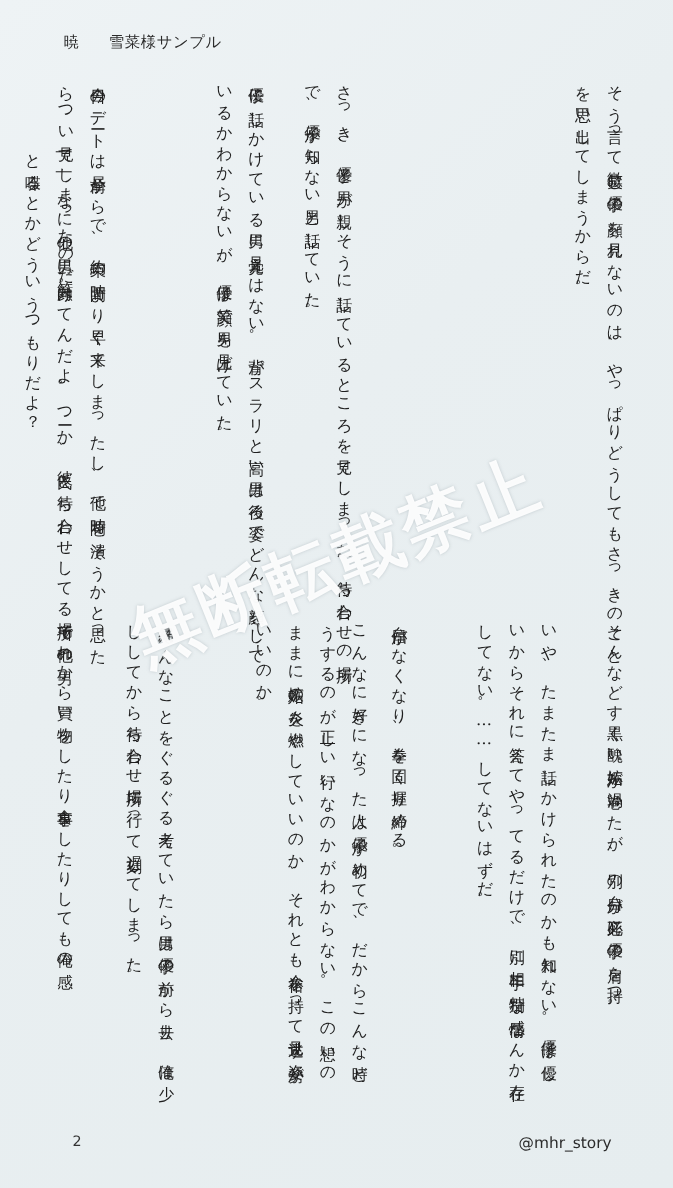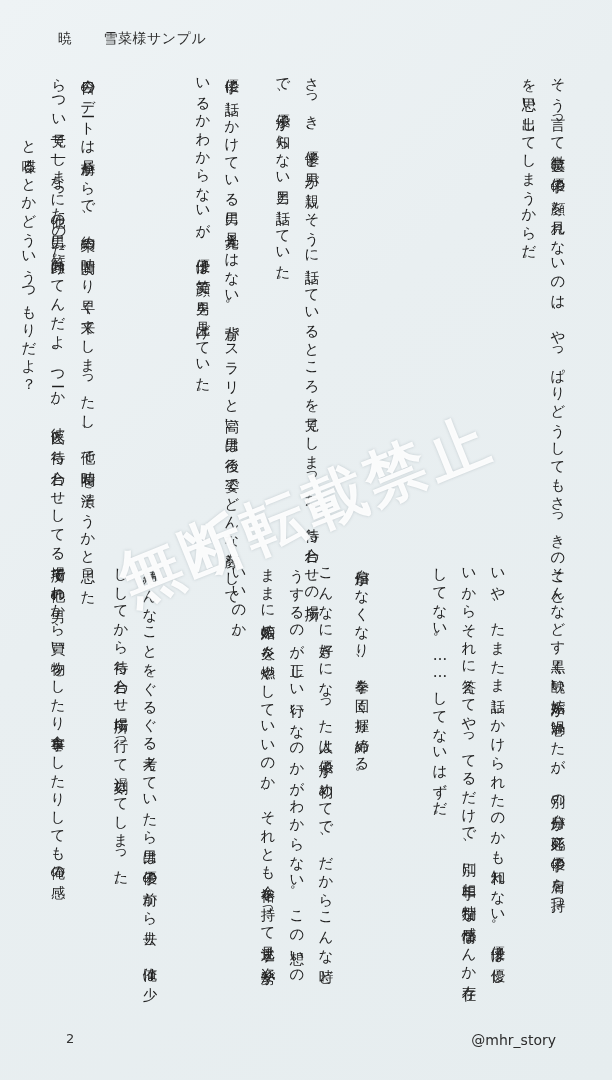--- a/index.html
+++ b/index.html
@@ -24,21 +24,21 @@
 
   
   .header {
     position: absolute;
     top: 30px;
     left: 58px;
     font-size: 14px;
     color: #2b2b2b;
     letter-spacing: 0.5px;
     white-space: nowrap;
-    font-family: Liberation Mono, monospace;
+    font-family: Liberation Sans, sans-serif;
   }
   .header .author {
     margin-right: 22px;
   }
 
   
   .body-area {
     position: absolute;
     top: 68px;
     right: 40px;

